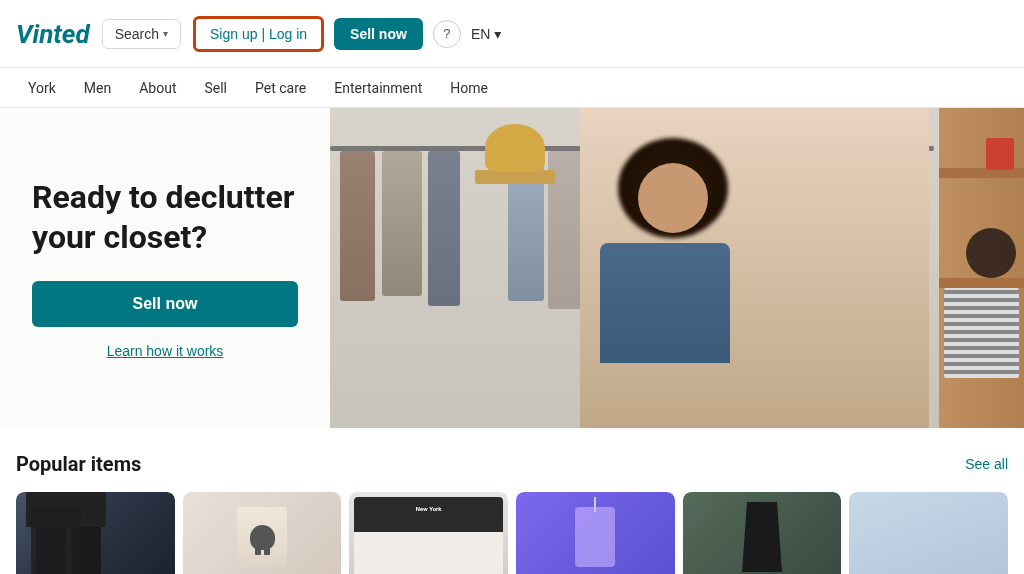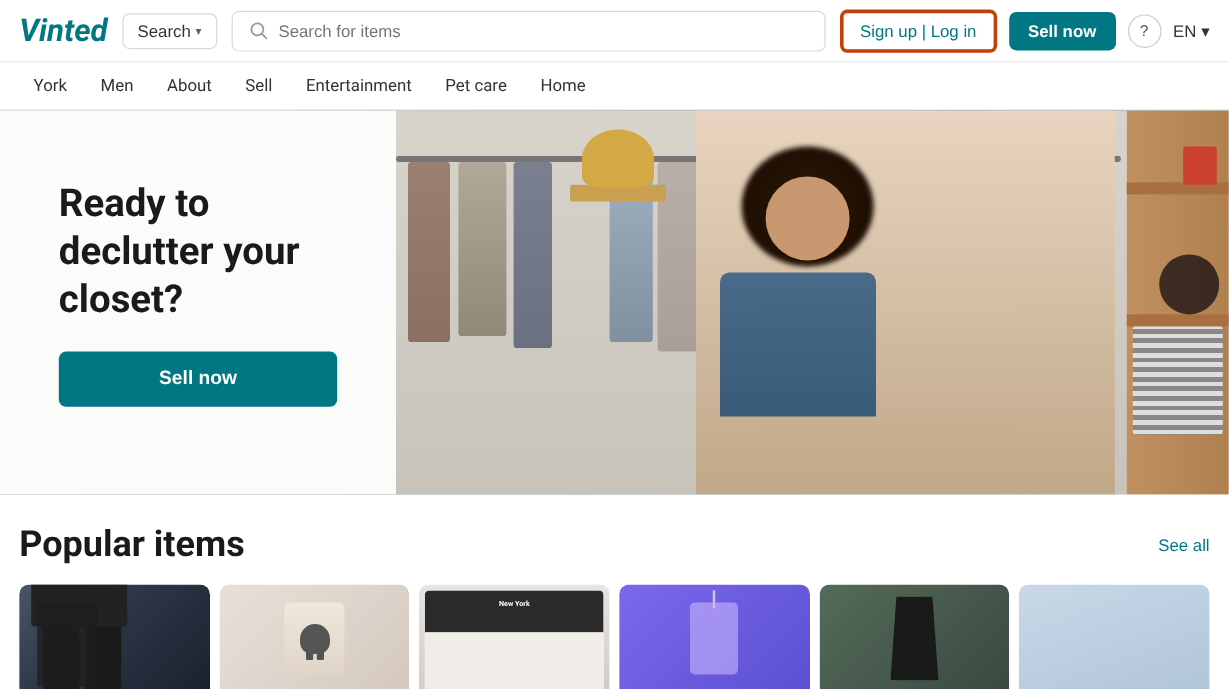--- a/index.html
+++ b/index.html
@@ -3,21 +3,21 @@
   <meta charset="utf-8">
   <style>
     * { margin: 0; padding: 0; box-sizing: border-box; }
     body { font-family: -apple-system, BlinkMacSystemFont, 'Segoe UI', Roboto, sans-serif; background: #fff; width: 1024px; overflow-x: hidden; }
 
     
     .header {
       display: flex;
       align-items: center;
       padding: 0 16px;
-      height: 52px;
+      height: 68px;
       border-bottom: 1px solid #e8e8e8;
       gap: 12px;
     }
     .logo {
       font-size: 26px;
       font-weight: 700;
       color: #007782;
       font-style: italic;
       cursor: pointer;
       flex-shrink: 0;
@@ -138,21 +138,21 @@
     .hero-overlay {
       position: absolute;
       top: 0;
       left: 0;
       width: 330px;
       height: 100%;
       background: rgba(255,255,255,0.92);
       display: flex;
       flex-direction: column;
       justify-content: center;
-      padding: 32px 49px;
+      padding: 32px 32px;
     }
     .hero-heading {
       font-size: 32px;
       font-weight: 700;
       color: #1a1a1a;
       line-height: 1.25;
       margin-bottom: 24px;
     }
     .sell-now-btn {
       background: #007782;
@@ -186,21 +186,21 @@
     .popular-section {
       padding: 24px 16px 16px;
     }
     .popular-header {
       display: flex;
       justify-content: space-between;
       align-items: center;
       margin-bottom: 16px;
     }
     .popular-title {
-      font-size: 30px;
+      font-size: 20px;
       font-weight: 700;
       color: #1a1a1a;
     }
     .see-all-link {
       color: #007782;
       font-size: 14px;
       cursor: pointer;
       background: none;
       border: none;
       text-decoration: none;
@@ -259,27 +259,20 @@
 <body>
 
 <div class="header">
   <span class="logo">Vinted</span>
 
   <button class="catalog-btn">
     <span>Search</span>
     <span class="chevron">▾</span>
   </button>
 
-  <div class="search-bar">
-    <svg class="search-icon-svg" width="16" height="16" viewBox="0 0 16 16" fill="none">
-      <circle cx="6.5" cy="6.5" r="5" stroke="#999" stroke-width="1.5"></circle>
-      <line x1="10.5" y1="10.5" x2="14" y2="14" stroke="#999" stroke-width="1.5" stroke-linecap="round"></line>
-    </svg>
-    <input type="text" placeholder="Search for items" style="">
-  </div>
 
   <div class="header-right">
     <button class="signup-login-btn">
       <span>Sign up | Log in</span>
     </button>
     <button class="sell-now-header-btn">
       <span>Sell now</span>
     </button>
     <button class="help-btn">
       <span>?</span>
@@ -289,22 +282,22 @@
       <span>▾</span>
     </button>
   </div>
 </div>
 
 <nav class="nav">
   <span class="nav-item">York</span>
   <span class="nav-item">Men</span>
   <span class="nav-item">About</span>
   <span class="nav-item">Sell</span>
+  <span class="nav-item">Pet care</span>
   <span class="nav-item">Entertainment</span>
-  <span class="nav-item">Pet care</span>
   <span class="nav-item">Home</span>
 </nav>
 
 <div class="hero">
 
   <div class="hero-scene">
 
     <div style="position:absolute;inset:0;background:linear-gradient(to bottom, #d8d4cc 0%, #c8c4bc 100%);"></div>
 
     <div style="position:absolute;top:38px;left:330px;right:90px;height:5px;background:#777;border-radius:2px;"></div>
@@ -336,20 +329,23 @@
     <div style="position:absolute;right:8px;top:120px;width:50px;height:50px;background:rgba(30,20,20,0.8);border-radius:50%;"></div>
 
     <div style="position:absolute;right:5px;top:180px;width:75px;height:90px;background:repeating-linear-gradient(0deg,#ddd 0px,#ddd 4px,#888 4px,#888 8px);border-radius:2px;"></div>
   </div>
 
   <div class="hero-overlay">
     <h1 class="hero-heading">Ready to declutter your closet?</h1>
     <button class="sell-now-btn">
       <span>Sell now</span>
     </button>
+    <button class="learn-link">
+      <span>Learn how it works</span>
+    </button>
   </div>
 </div>
 
 <div class="popular-section">
   <div class="popular-header">
     <h2 class="popular-title">Popular items</h2>
     <button class="see-all-link">
       <span>See all</span>
     </button>
   </div>

